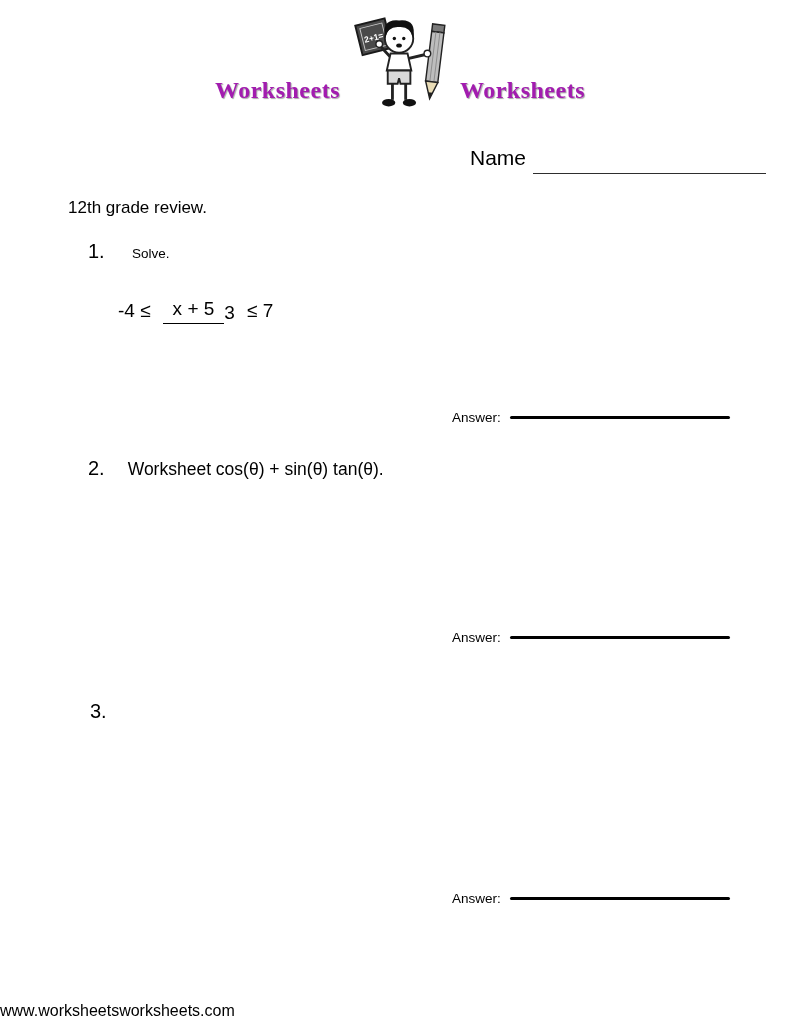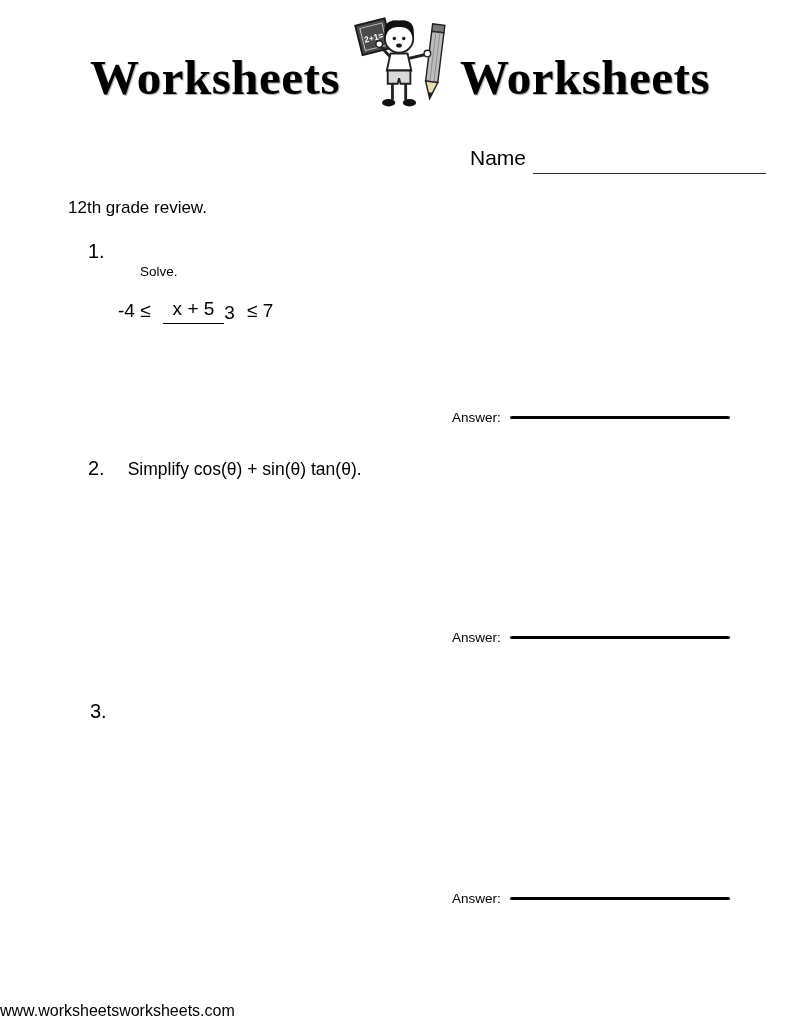--- a/index.html
+++ b/index.html
@@ -19,22 +19,22 @@
     position: absolute;
     top: 12px; left: 0; right: 0;
     display: flex;
     justify-content: center;
     align-items: flex-end;
     gap: 2px;
   }
   .logo-text {
     font-family: "Liberation Serif", serif;
     font-weight: bold;
-    font-size: 49px;
-    color: #000000;
+    font-size: 24px;
+    color: #a21caf;
     text-shadow: 1px 1px 1px rgba(0,0,0,0.35);
     letter-spacing: 0.5px;
     margin-bottom: 12px;
     line-height: 1;
   }
   .logo-art { flex: 0 0 auto; }
   
   .title {
     position: absolute;
     left: 68px; top: 156px;
@@ -170,39 +170,39 @@
     <span class="logo-text">Worksheets</span>
   </header>
 
   <div class="name-field">
     <span>Name</span>
     <span class="name-line"></span>
   </div>
   <p class="subtitle">12th grade review.</p>
 
   <span class="abs problem-number" style="left:88px; top:240px;">1.</span>
-  <span class="abs small-prompt" style="left:140px; top:246px;margin-top:18px;">Solve.</span>
+  <span class="abs small-prompt" style="left:132px; top:246px;">Solve.</span>
 
   <div class="math-row">
     <span>-4 ≤</span>
     <span class="fraction">
       <span class="num">x + 5</span>
       <span class="den">3</span>
     </span>
     <span>≤ 7</span>
   </div>
 
   <div class="answer-row ans-1">
     <span class="answer-label">Answer:</span>
     <span class="answer-line"></span>
   </div>
 
   <div class="problem-row p2-row">
     <span class="problem-number">2.</span>
-    <span class="problem-text">Simplify cos(θ) + sin(θ) tan(θ).</span>
+    <span class="problem-text">Worksheet cos(θ) + sin(θ) tan(θ).</span>
   </div>
 
   <div class="answer-row ans-2">
     <span class="answer-label">Answer:</span>
     <span class="answer-line"></span>
   </div>
 
   <div class="problem-row p3-row">
     <span class="problem-number">3.</span>
   </div>

